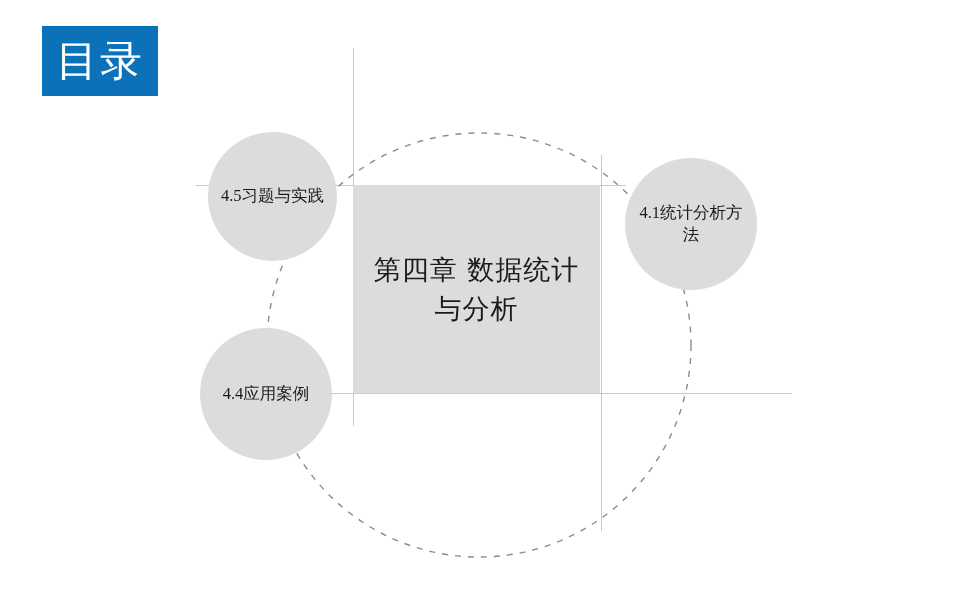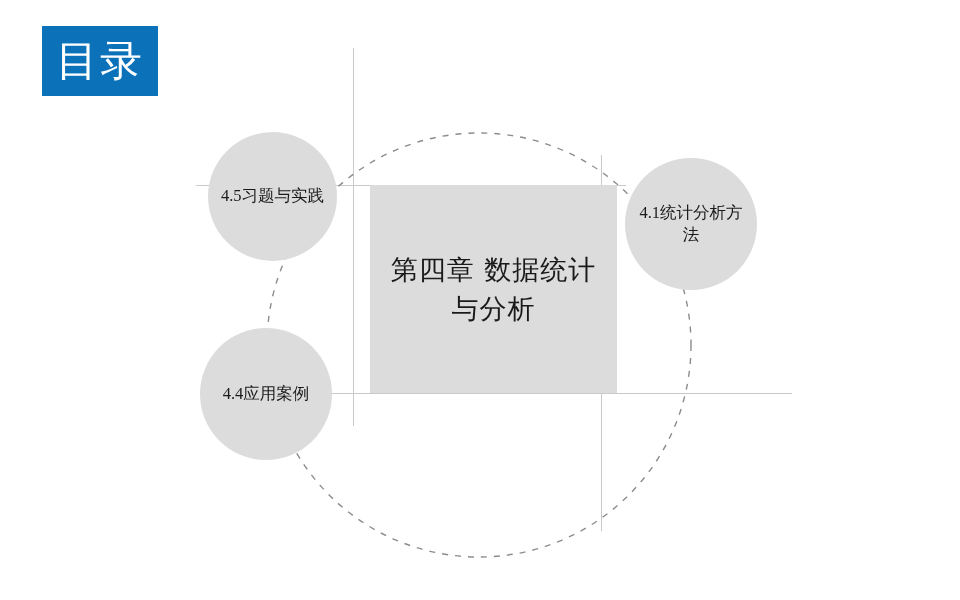--- a/index.html
+++ b/index.html
@@ -43,21 +43,21 @@
   .guide {
     position: absolute;
     background: #c9c9c9;
   }
   .guide.v { width: 1px; }
   .guide.h { height: 1px; }
 
   
   #center-panel {
     position: absolute;
-    left: 370px;
+    left: 353px;
     top: 185px;
     width: 247px;
     height: 208px;
     background: #dcdcdc;
     display: flex;
     align-items: center;
     justify-content: center;
     text-align: center;
   }
   #center-panel .center-title {

